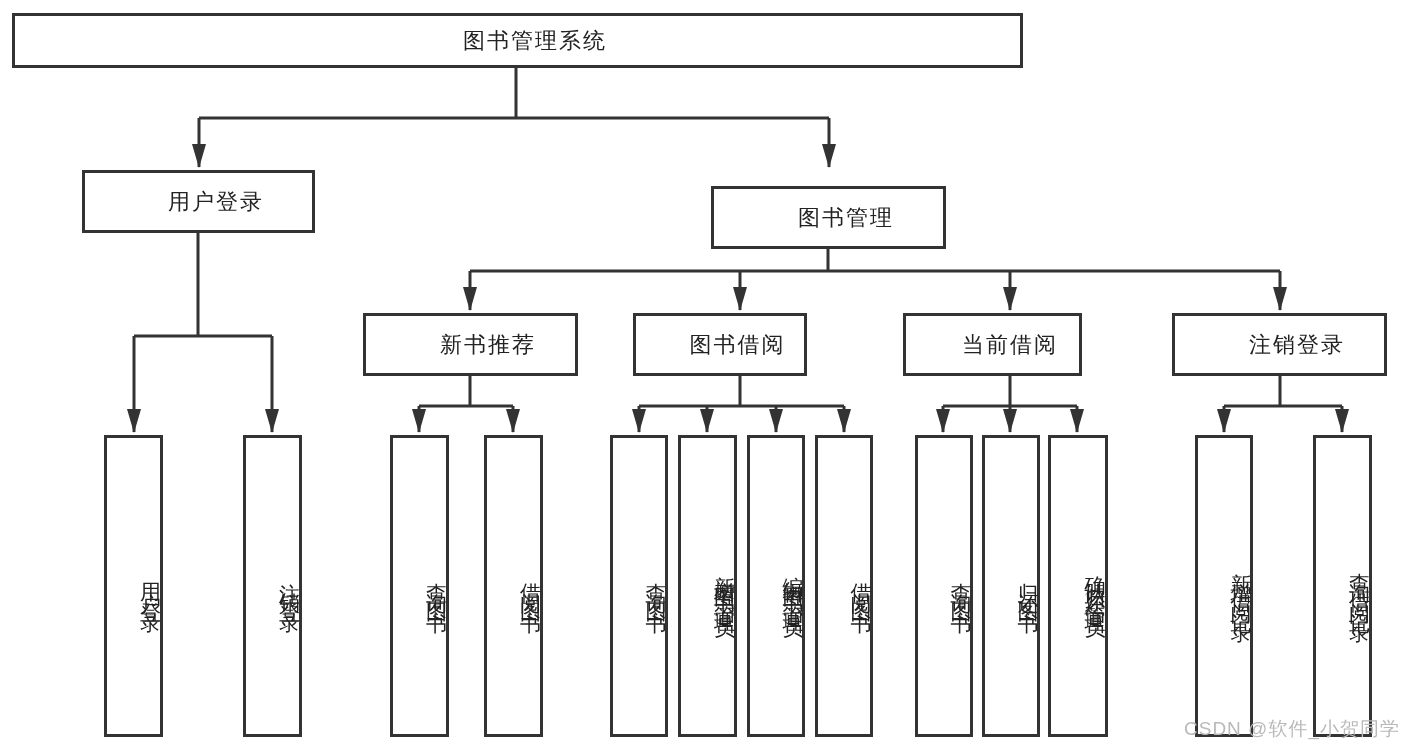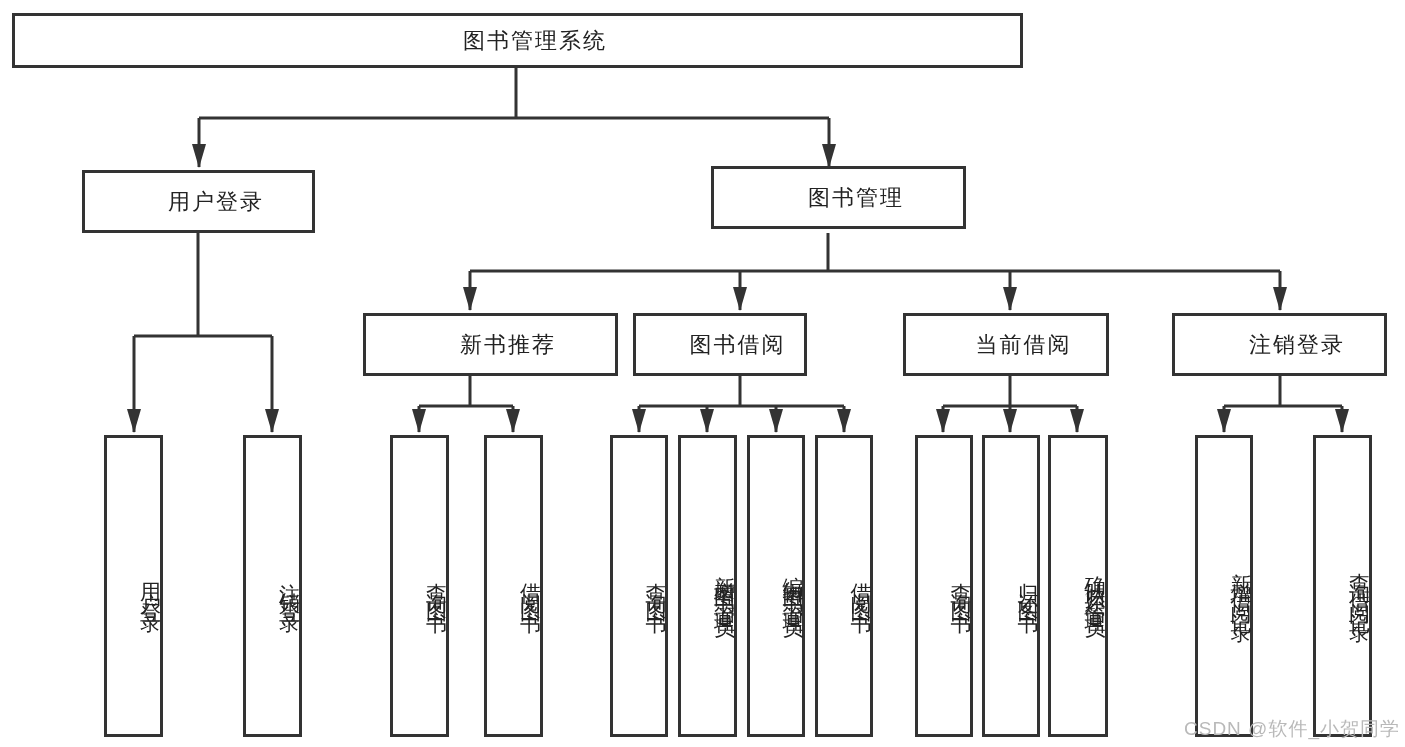--- a/index.html
+++ b/index.html
@@ -70,31 +70,31 @@
     </g>
   </svg>
 
   <div class="box h" style="left:12px;top:13px;width:1011px;height:55px">
     <span>图书管理系统</span>
   </div>
 
   <div class="box h" style="left:82px;top:170px;width:233px;height:63px">
     <span>用户登录</span>
   </div>
-  <div class="box h" style="left:711px;top:166px;width:255px;height:63px">
+  <div class="box h" style="left:711px;top:186px;width:235px;height:63px">
     <span>图书管理</span>
   </div>
 
-  <div class="box h" style="left:363px;top:313px;width:255px;height:63px">
+  <div class="box h" style="left:363px;top:313px;width:215px;height:63px">
     <span>新书推荐</span>
   </div>
   <div class="box h" style="left:633px;top:313px;width:174px;height:63px">
     <span>图书借阅</span>
   </div>
-  <div class="box h" style="left:903px;top:313px;width:206px;height:63px">
+  <div class="box h" style="left:903px;top:313px;width:179px;height:63px">
     <span>当前借阅</span>
   </div>
   <div class="box h" style="left:1172px;top:313px;width:215px;height:63px">
     <span>注销登录</span>
   </div>
 
   <div class="box v" style="left:104px;top:435px;width:59px;height:302px">
     <span>用户登录</span>
   </div>
   <div class="box v" style="left:243px;top:435px;width:59px;height:302px">

